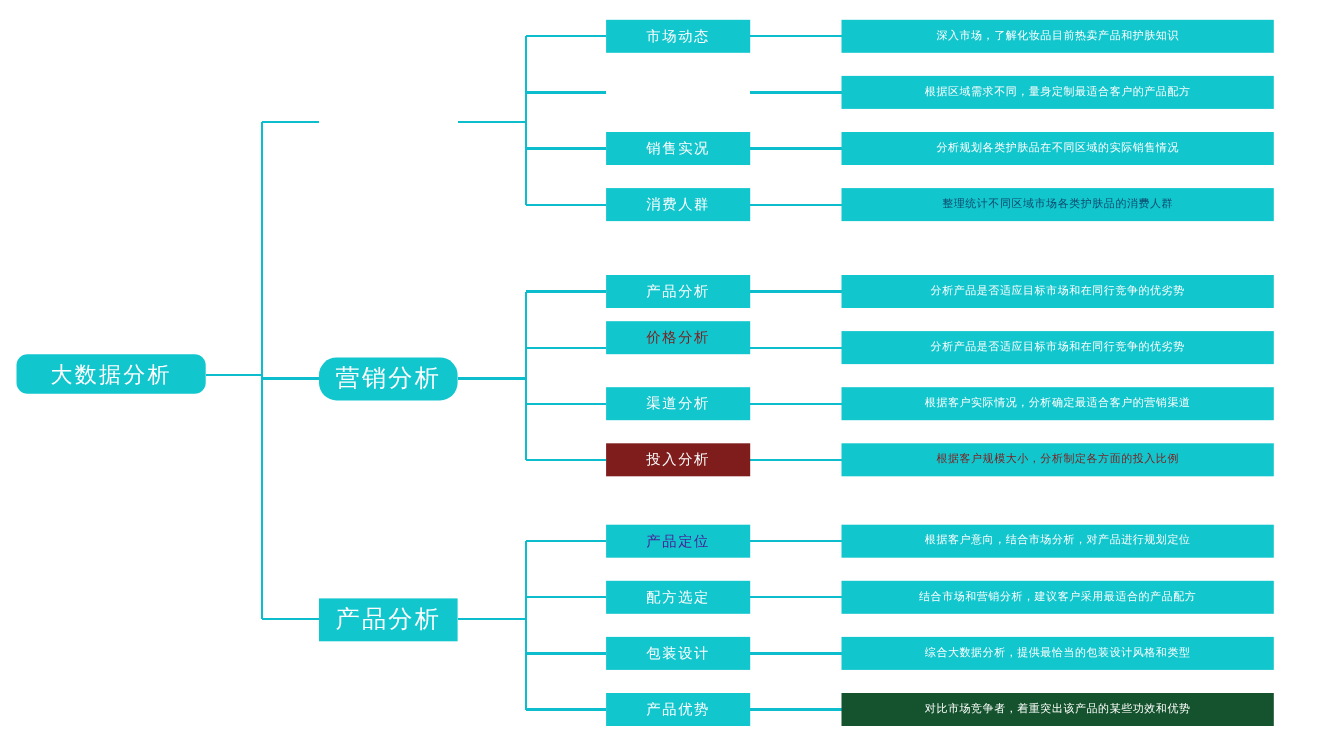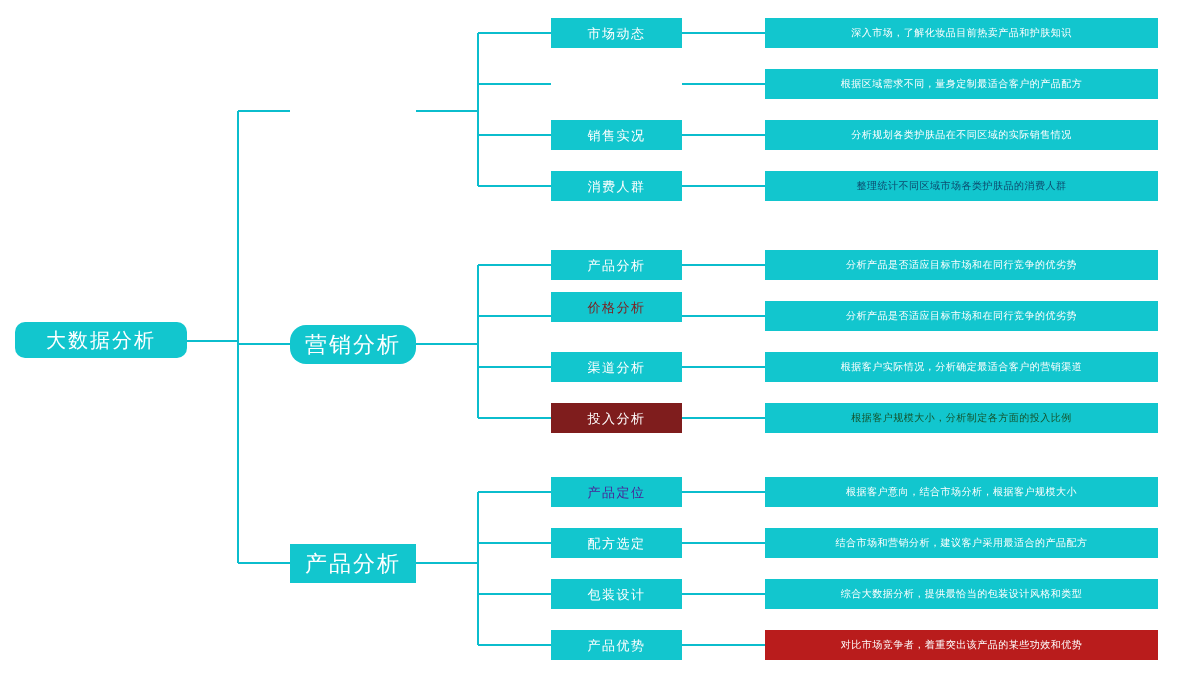--- a/index.html
+++ b/index.html
@@ -146,45 +146,45 @@
   </div>
   <div class="node node-leaf" style="top: 352px; background: rgb(18, 198, 206); color: rgb(255, 255, 255);">
     <span>渠道分析</span>
   </div>
   <div class="node node-desc" style="top: 352px; background: rgb(18, 198, 206); color: rgb(255, 255, 255);">
     <span>根据客户实际情况，分析确定最适合客户的营销渠道</span>
   </div>
   <div class="node node-leaf" style="top: 403px; background: #7f1d1d; color: rgb(255, 255, 255);">
     <span>投入分析</span>
   </div>
-  <div class="node node-desc" style="top: 403px; background: rgb(18, 198, 206); color: #14532d; text-align: center;">
+  <div class="node node-desc" style="top: 403px; background: rgb(18, 198, 206); color: #7f1d1d; text-align: center;">
     <span>根据客户规模大小，分析制定各方面的投入比例</span>
   </div>
 
   <div class="node node-branch b2" style="background: rgb(18, 198, 206); color: rgb(255, 255, 255);">
     <span>产品分析</span>
   </div>
   <div class="node node-leaf" style="top: 477px; background: rgb(18, 198, 206); color: #4c1d95;">
     <span>产品定位</span>
   </div>
   <div class="node node-desc" style="top: 477px; background: rgb(18, 198, 206); color: rgb(255, 255, 255);">
-    <span>根据客户意向，结合市场分析，根据客户规模大小</span>
+    <span>根据客户意向，结合市场分析，对产品进行规划定位</span>
   </div>
   <div class="node node-leaf" style="top: 528px; background: rgb(18, 198, 206); color: rgb(255, 255, 255);">
     <span>配方选定</span>
   </div>
   <div class="node node-desc" style="top: 528px; background: rgb(18, 198, 206); color: rgb(255, 255, 255);">
     <span>结合市场和营销分析，建议客户采用最适合的产品配方</span>
   </div>
   <div class="node node-leaf" style="top: 579px; background: rgb(18, 198, 206); color: rgb(255, 255, 255);">
     <span>包装设计</span>
   </div>
   <div class="node node-desc" style="top: 579px; background: rgb(18, 198, 206); color: rgb(255, 255, 255);">
     <span>综合大数据分析，提供最恰当的包装设计风格和类型</span>
   </div>
   <div class="node node-leaf" style="top: 630px; background: rgb(18, 198, 206); color: rgb(255, 255, 255);">
     <span>产品优势</span>
   </div>
-  <div class="node node-desc" style="top: 630px; background: #b91c1c; color: rgb(255, 255, 255);">
+  <div class="node node-desc" style="top: 630px; background: #14532d; color: rgb(255, 255, 255);">
     <span>对比市场竞争者，着重突出该产品的某些功效和优势</span>
   </div>
 
 </div>
 
 </body></html>

